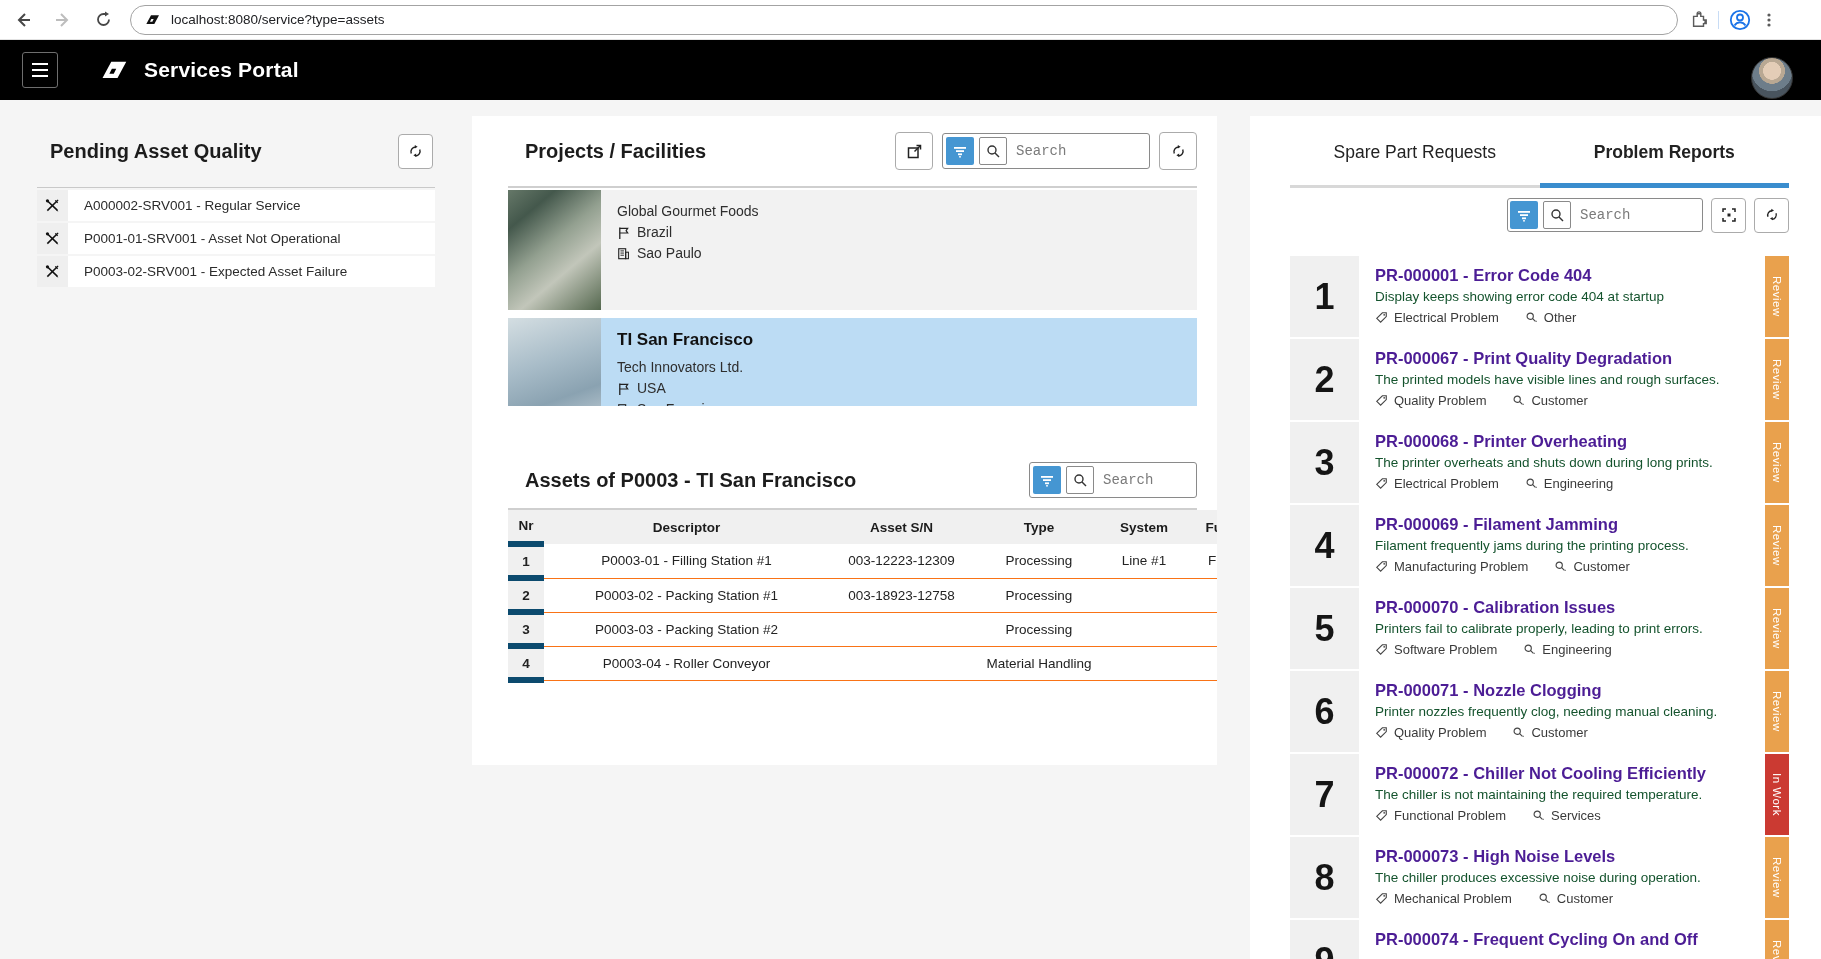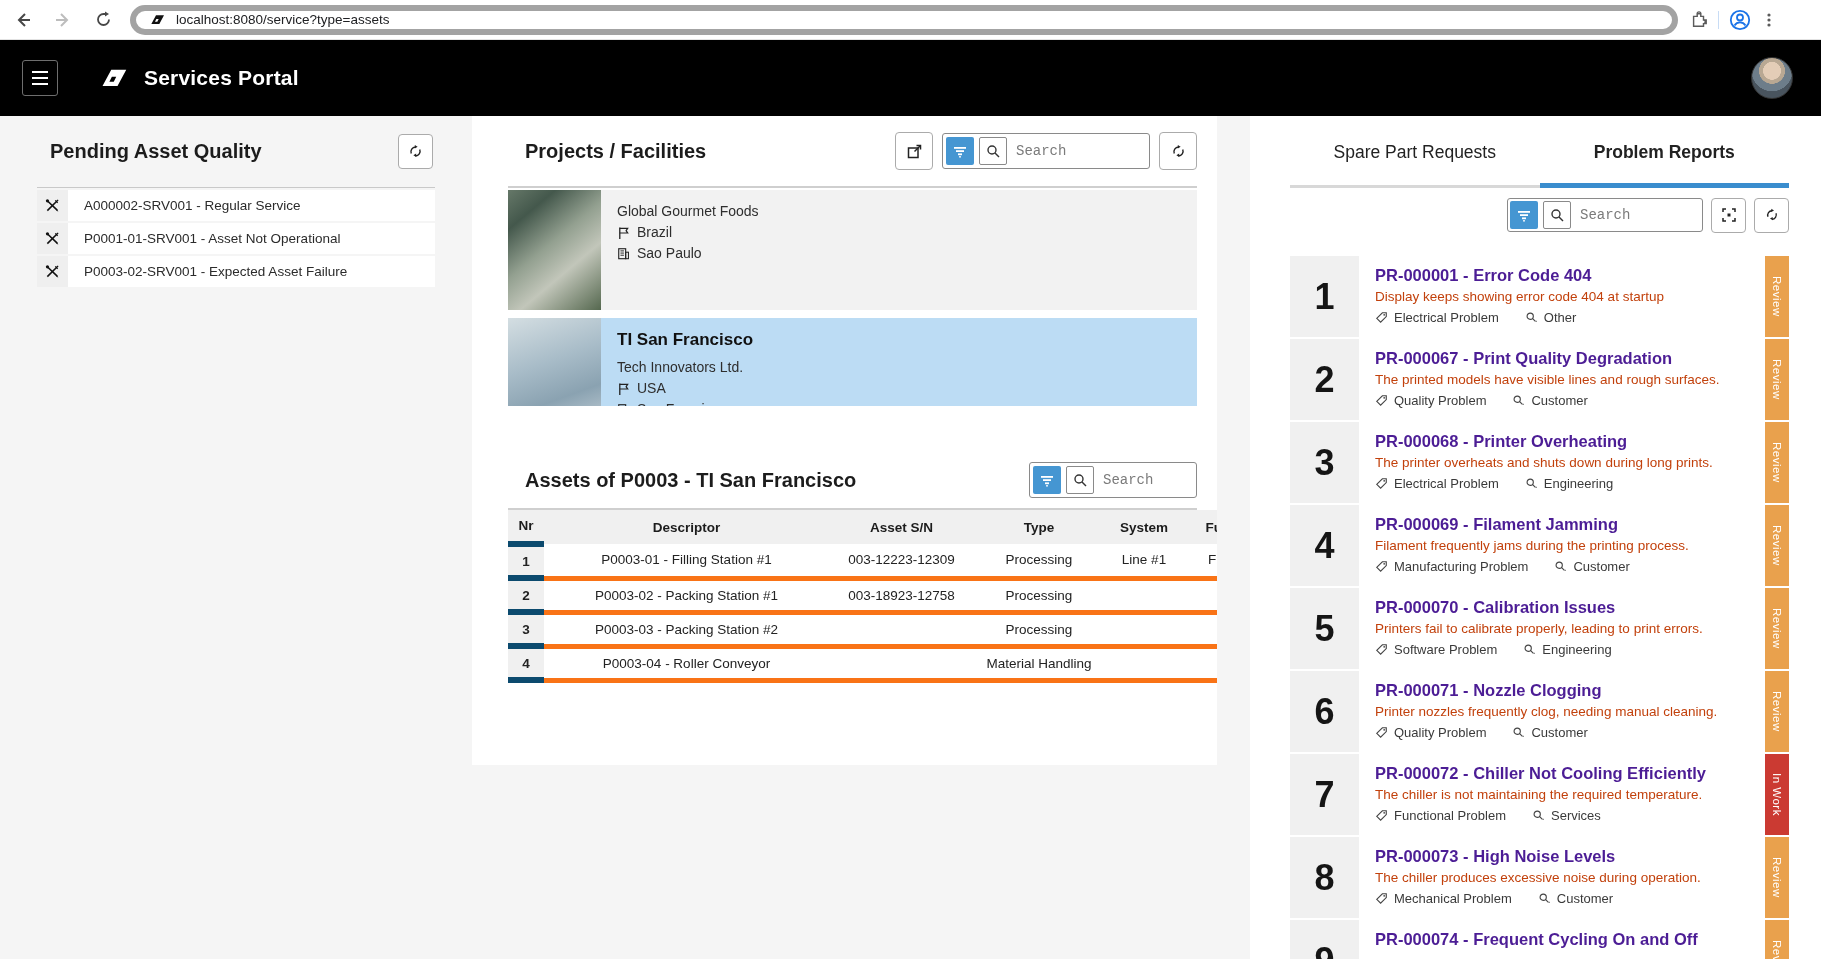--- a/index.html
+++ b/index.html
@@ -5,28 +5,28 @@
   * { margin:0; padding:0; box-sizing:border-box; }
   html,body { width:1821px; height:959px; overflow:hidden; background:#f5f5f5;
               font-family:"Liberation Sans", sans-serif; }
 
   
   .chrome { position:absolute; left:0; top:0; width:1821px; height:40px; background:#ffffff;
             border-bottom:1px solid #e2e2e2; display:flex; align-items:center; }
   .nav-ic { width:34px; height:34px; display:flex; align-items:center; justify-content:center;
             border-radius:50%; margin-left:6px; flex:0 0 auto; }
   .omnibox { height:30px; width:1548px; margin-left:10px; background:#fff;
-             border:6px solid #a3a3a3; border-radius:16px; display:flex; align-items:center;
+             border:1px solid #a3a3a3; border-radius:16px; display:flex; align-items:center;
              padding:0 14px; }
   .omnibox .url { font-size:13.5px; color:#202124; margin-left:10px; }
   .chrome-right { display:flex; align-items:center; margin-left:12px; gap:10px; }
   .vline { width:1px; height:18px; background:#c8dcf5; }
 
   
-  .appbar { position:absolute; left:0; top:40px; width:1821px; height:76px; background:#000;
+  .appbar { position:absolute; left:0; top:40px; width:1821px; height:60px; background:#000;
             display:flex; align-items:center; }
   .burger { width:36px; height:36px; margin-left:22px; border:1px solid #6e6e6e; border-radius:3px;
             display:flex; flex-direction:column; justify-content:center; gap:4px; align-items:center;
             background:#000; }
   .burger i { display:block; width:16px; height:2px; background:#fff; }
   .brand { display:flex; align-items:center; margin-left:42px; gap:14px; }
   .appbar .title { color:#fff; font-size:21px; font-weight:700; letter-spacing:.2px; }
   .avatar { position:absolute; right:28px; top:17px; width:42px; height:42px; border-radius:50%;
             background:radial-gradient(circle at 50% 32%, #e4cdb7 0 26%, #b9a893 27% 38%, #6d7d8a 39% 60%, #49545e 61%);
             border:1px solid #333; }
@@ -76,21 +76,21 @@
   .fac-body h3 { font-size:17px; font-weight:700; color:#111; margin:3px 0 7px; }
   .fac-line { font-size:14px; color:#2e2e2e; line-height:21px; display:flex; align-items:center; gap:7px; }
   .assets-head { margin-top:46px; height:58px; display:flex; align-items:center;
                  justify-content:space-between; border-bottom:2px solid #cfcfcf; }
   .tbl-wrap { overflow:hidden; margin-right:-20px; }
   table.assets { border-collapse:collapse; width:776px; table-layout:fixed; }
   table.assets th, table.assets td { font-size:13.5px; text-align:center; padding:0 10px; height:34px;
                  white-space:nowrap; overflow:hidden; }
   table.assets thead tr { background:#f0f0f0; }
   table.assets th { font-weight:700; color:#1c1c1c; }
-  table.assets td { color:#232323; border-bottom:5px solid #f97316; background:#fff; }
+  table.assets td { color:#232323; border-bottom:1px solid #f97316; background:#fff; }
   table.assets td.nr, table.assets th.nr { background:#f0f0f0; text-align:center; font-weight:700;
                  border-bottom:6px solid #0c4a6e; }
   col.c-nr{width:36px} col.c-desc{width:285px} col.c-sn{width:145px} col.c-type{width:130px}
   col.c-sys{width:80px} col.c-fn{width:100px}
   td.sys, th.sys { text-align:right; }
 
   
   .right-card { position:absolute; left:1250px; top:0; width:571px; height:843px; background:#fff;
                 padding:0 32px 0 40px; }
   .tabs { height:72px; display:flex;text-align:right; }
@@ -98,21 +98,21 @@
          color:#222; box-shadow:inset 0 -3px #d8d8d8; cursor:pointer; }
   .tab.active { font-weight:700; box-shadow:inset 0 -5px #3a8dce; }
   .right-controls { height:54px; display:flex; align-items:center; justify-content:flex-end; gap:8px; }
   .right-card .sq-btn { width:35px; height:35px; }
   .reports { margin-top:14px; }
   .report { display:grid; grid-template-columns:69px 1fr 24px; height:81px; margin-bottom:2px; }
   .rep-nr { background:#f0f0f0; display:flex; align-items:center; justify-content:center;
             font-size:36px; font-weight:800; color:#151515; }
   .rep-body { background:#fff; padding:10px 16px 0; overflow:hidden; }
   .rep-body h3 { font-size:16.5px; font-weight:700; color:#4c1d95; margin-bottom:4px; white-space:nowrap; }
-  .rep-desc { font-size:13.5px; color:#c2410c; margin-bottom:6px; white-space:nowrap; }
+  .rep-desc { font-size:13.5px; color:#14532d; margin-bottom:6px; white-space:nowrap; }
   .rep-tags { display:flex; gap:26px; font-size:13px; color:#3a3a3a; align-items:center; }
   .rep-tag { display:flex; align-items:center; gap:6px;justify-content:flex-end; }
   .rep-status { display:flex; align-items:center; justify-content:center; }
   .rep-status span { writing-mode:vertical-rl; font-size:11.5px; color:#fff; letter-spacing:.5px; }
   .st-review { background:#e9a14d; }
   .st-inwork { background:#cb3a32; }
 
   svg { display:block; }
 </style>
 </head>

